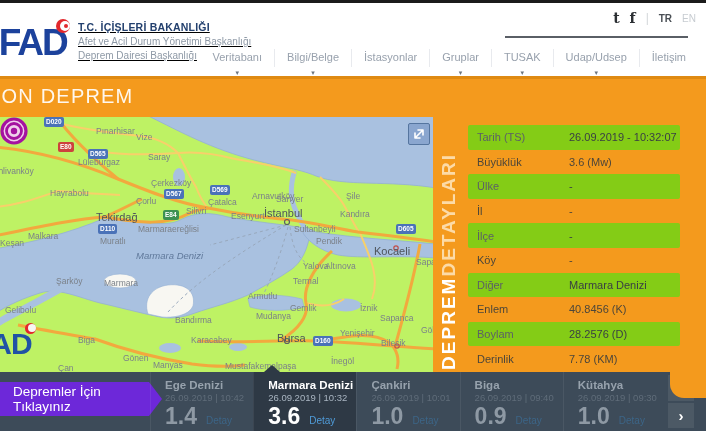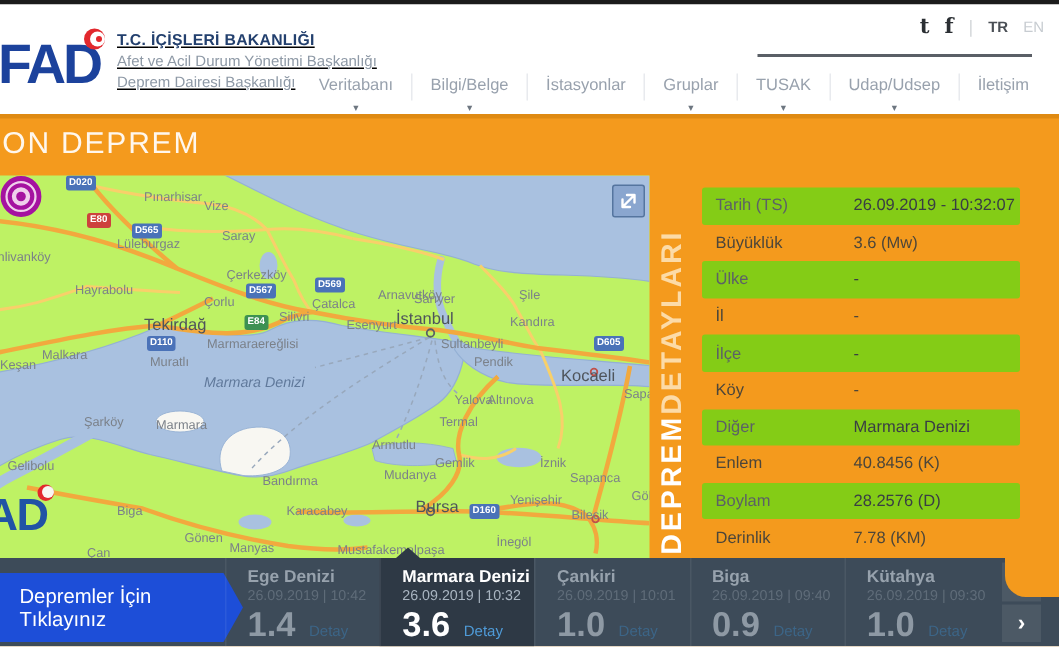--- a/index.html
+++ b/index.html
@@ -71,21 +71,21 @@
   .vt-light{color:rgba(255,240,214,.75);font-weight:bold;}
   .dtable{left:468px;top:125px;width:212px;height:246px;display:flex;flex-direction:column;z-index:2;}
   .drow{flex:1;display:flex;align-items:center;border-radius:2px;}
   .drow.white{background:#84cc16;}
   .drow .dl{width:92px;padding-left:9px;font-size:11px;color:#5c6166;}
   .drow .dv{font-size:11px;color:#393e44;}
   .drow.alt .dl,.drow.alt .dv{color:#4c463a;}
 
   
   .qbar{left:0;top:372px;width:706px;height:59px;background:#3d4b59;z-index:2;}
-  .cta{position:absolute;left:0;top:10px;width:162px;height:46px;background:#1d4ed8;color:#fff;
+  .cta{position:absolute;left:0;top:10px;width:162px;height:34px;background:#6d28d9;color:#fff;
        font-size:13.5px;display:flex;align-items:center;padding-left:13px;box-sizing:border-box;
        clip-path:polygon(0 0,calc(100% - 13px) 0,100% 50%,calc(100% - 13px) 100%,0 100%);cursor:pointer;}
   .qitems{position:absolute;left:150px;top:0;width:516px;height:59px;display:flex;}
   .qitem{position:relative;flex:1;padding:7px 0 0 14px;box-sizing:border-box;cursor:pointer;
          border-left:1px solid rgba(255,255,255,.07);}
   .qplace{font-size:11.5px;font-weight:bold;color:#97a2ad;}
   .qdate{font-size:9.5px;color:#5f6c79;margin-top:1px;}
   .qmagrow{display:flex;align-items:baseline;gap:9px;margin-top:0px;}
   .qmag{font-size:23px;font-weight:bold;color:#8e99a4;line-height:26px;}
   .qdetay{font-size:10px;color:#3c6587;}

